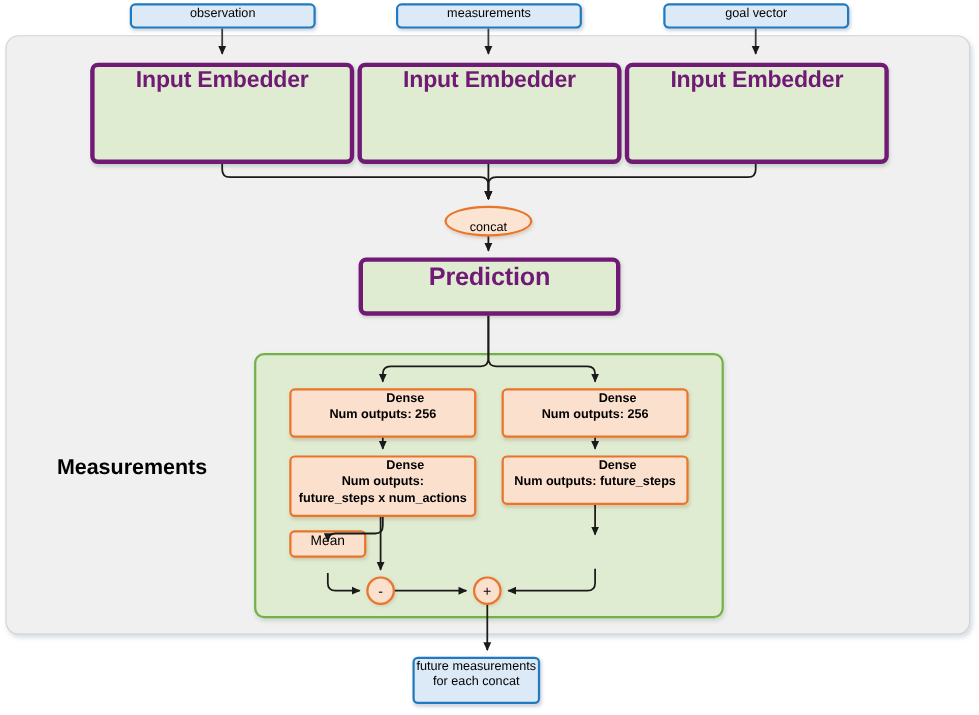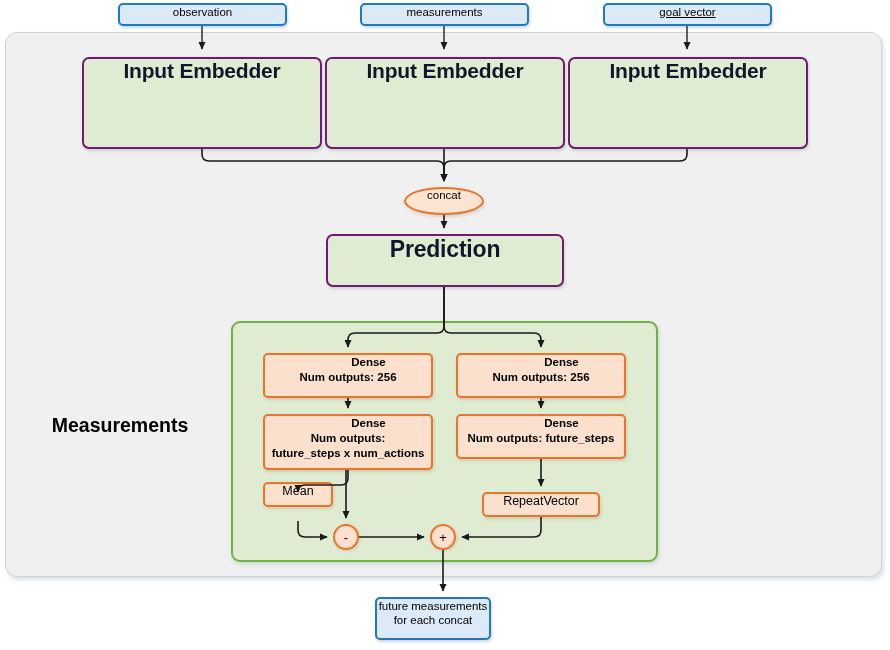--- a/index.html
+++ b/index.html
@@ -44,23 +44,23 @@
     position: absolute;
     background: #f0f0f0;
     border: 1px solid #d2d2d2;
     border-radius: 12px;
     box-shadow: 2px 3px 4px rgba(150,165,190,0.35);
     box-sizing: border-box;
   }
   
   .green-box {
     background: #dfecd2;
-    border: 2px solid #701a75;
+    border: 4px solid #701a75;
     border-radius: 7px;
-    color: #0f172a;
+    color: #701a75;
     box-shadow: 1px 2px 3px rgba(120,150,120,0.30);
   }
   .embedder-label {
     font-size: 21px;
     font-weight: bold;
     letter-spacing: -0.2px;
   }
   .middleware-label {
     font-size: 23px;
     font-weight: bold;
@@ -106,21 +106,21 @@
     font-size: 12.5px;
     font-weight: normal;
   }
   
   .ellipse {
     position: absolute;
     background: #fce4d2;
     border: 2px solid #e8752a;
     border-radius: 50%;
     display: flex;
-    align-items: flex-start;
+    align-items: flex-end;
     justify-content: center;
     font-size: 11.5px;
     color: #000;
     box-sizing: border-box;
     box-shadow: 1px 2px 3px rgba(180,140,110,0.35);
   }
   
   .op-circle {
     position: absolute;
     background: #fbe0cd;
@@ -149,21 +149,21 @@
 <div id="canvas">
 
   <div class="outer-box" style="left:5px; top:32px; width:877px; height:545px;"></div>
 
   <div class="node io-box" style="left:118px; top:3px; width:169px; height:23px;">
     <span>observation</span>
   </div>
   <div class="node io-box" style="left:360px; top:3px; width:169px; height:23px;">
     <span>measurements</span>
   </div>
-  <div class="node io-box" style="left:603px; top:3px; width:169px; height:23px;text-decoration:underline;">
+  <div class="node io-box" style="left:603px; top:3px; width:169px; height:23px;">
     <span>goal vector</span>
   </div>
 
   <div class="node green-box" style="left:82px; top:57px; width:240px; height:92px;">
     <span class="embedder-label">Input Embedder</span>
   </div>
   <div class="node green-box" style="left:325px; top:57px; width:240px; height:92px;">
     <span class="embedder-label">Input Embedder</span>
   </div>
   <div class="node green-box" style="left:568px; top:57px; width:240px; height:92px;">
@@ -200,23 +200,20 @@
   </div>
   <div class="node orange-box" style="left:456px; top:414px; width:170px; height:45px;">
     <span class="ttl">Dense</span>
     <span class="sub">Num outputs: future_steps</span>
   </div>
 
   <div class="node orange-box" style="left:263px; top:482px; width:70px; height:25px;">
     <span class="plain-orange">Mean</span>
   </div>
 
-  <div class="node orange-box" style="left:482px; top:492px; width:118px; height:25px;">
-    <span class="plain-orange">RepeatVector</span>
-  </div>
 
   <div class="op-circle" style="left:333px; top:524px; width:26px; height:26px;">
     <span>-</span>
   </div>
   <div class="op-circle" style="left:430px; top:524px; width:26px; height:26px;">
     <span>+</span>
   </div>
 
   <div class="node io-box" style="left:375px; top:597px; width:116px; height:43px;">
     <span>future measurements</span>

